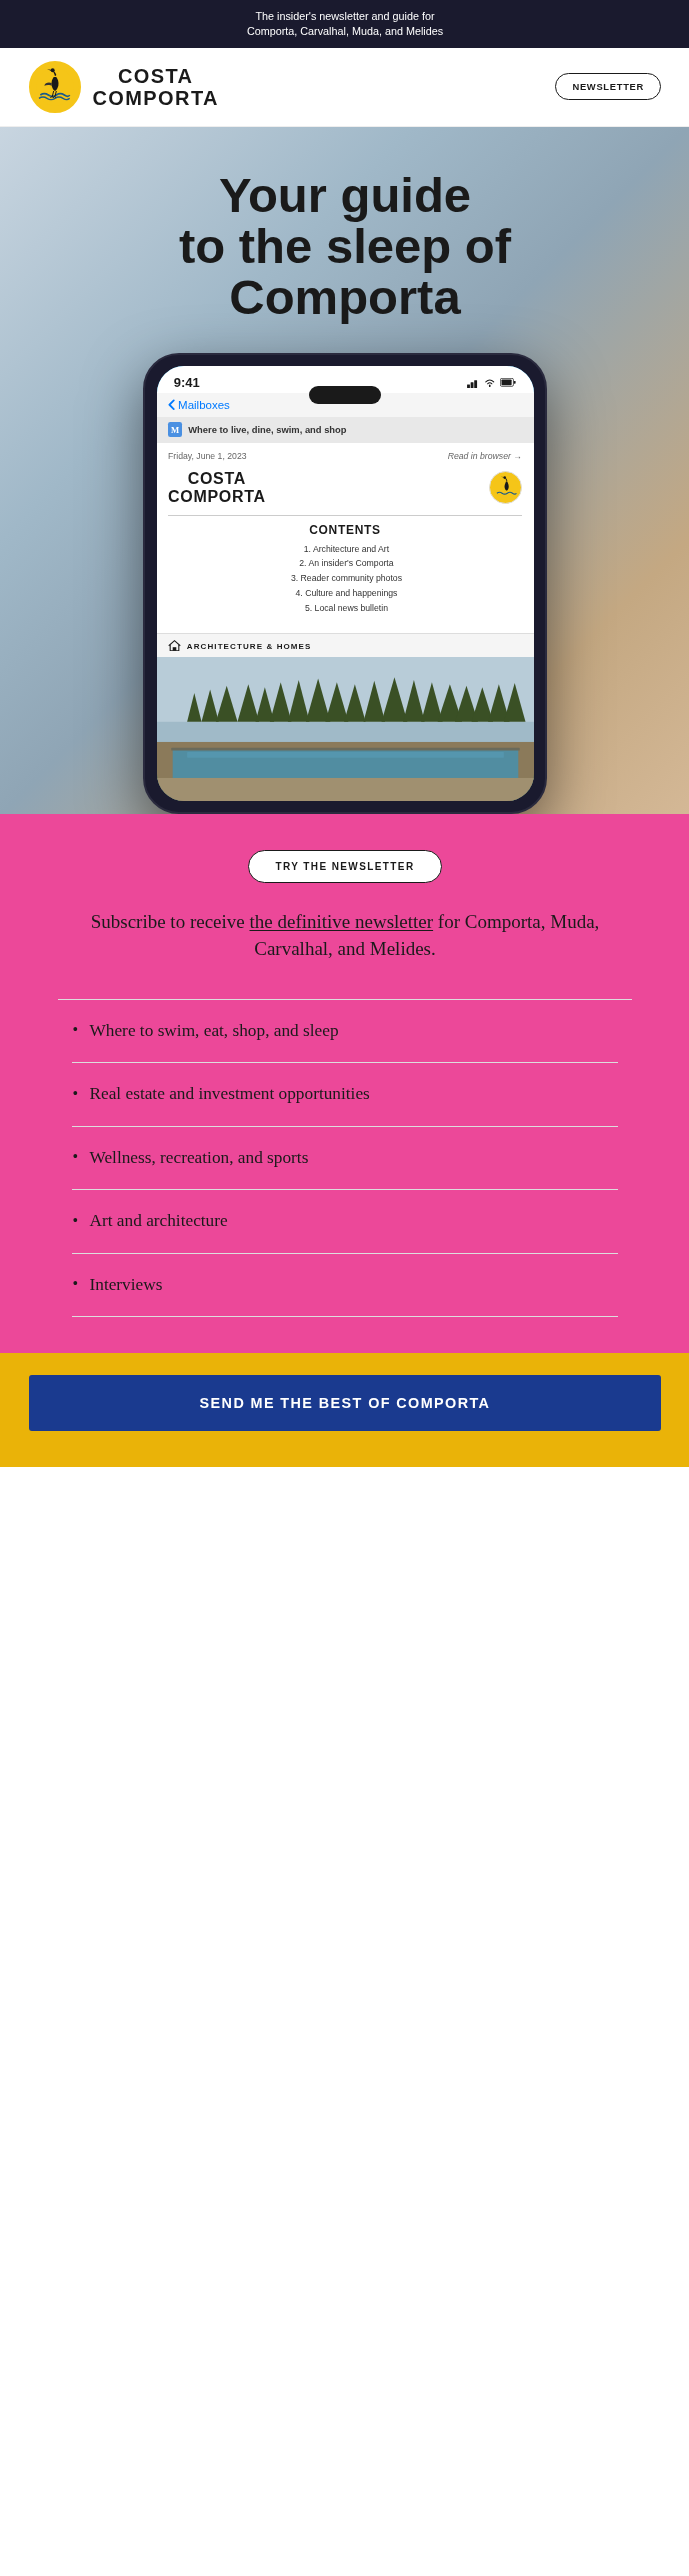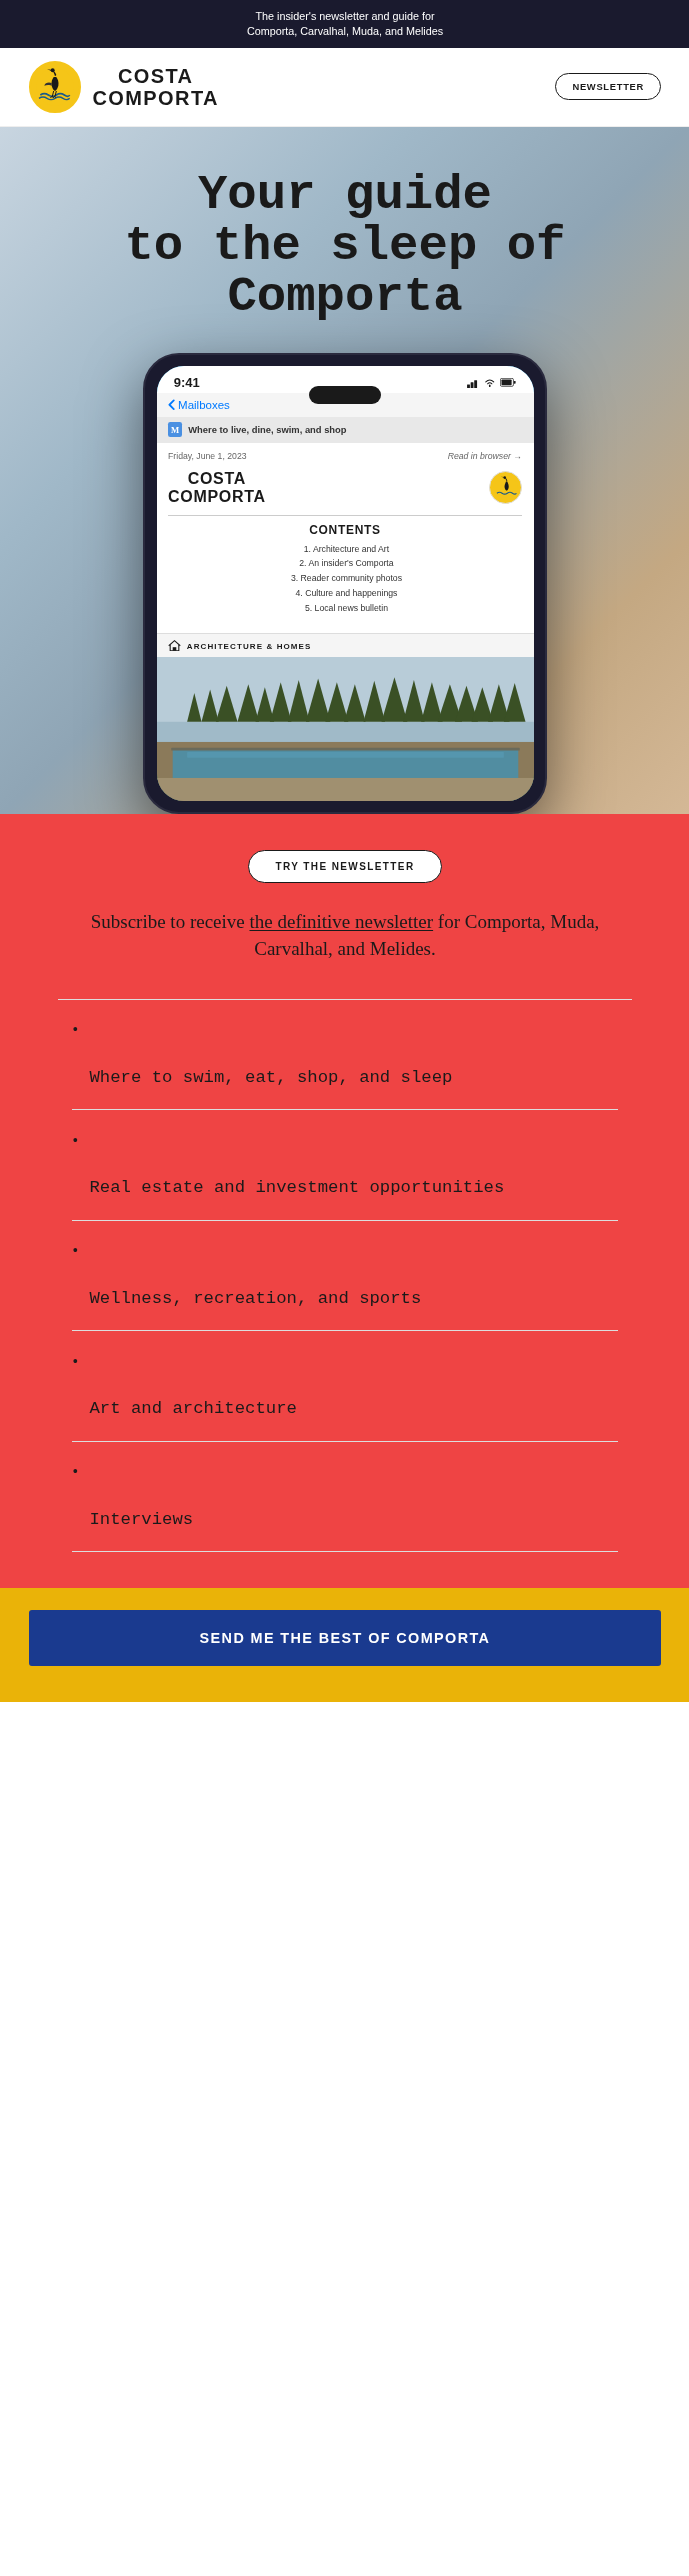--- a/index.html
+++ b/index.html
@@ -86,21 +86,21 @@
     .hero-section {
       position: relative;
       background: linear-gradient(135deg, #c8d5e0 0%, #a0b8c8 30%, #8fa5b5 50%, #c4a882 80%, #d4b896 100%);
       padding: 43px 29px 0 29px;
       text-align: center;
       min-height: 649px;
       overflow: hidden;
     }
 
     .hero-title {
-      font-family: Liberation Mono, monospace;
+      font-family: Liberation Sans, sans-serif;
       font-size: 49px;
       font-weight: 900;
       color: #1a1a1a;
       line-height: 1.05;
       margin-bottom: 29px;
       position: relative;
       z-index: 2;
     }
 
     
@@ -310,21 +310,21 @@
       top: 0;
       left: 0;
       right: 0;
       height: 55%;
       background: linear-gradient(180deg, #c8d8e4 0%, #a8bfcc 100%);
     }
 
     
     .main-content {
       padding: 36px 58px;
-      background: #ef4444;
+      background: #ec4899;
       text-align: center;
     }
 
     .try-btn {
       border: 1.4px solid #1a1a1a;
       border-radius: 21.6px;
       padding: 10px 26px;
       font-family: Arial, sans-serif;
       font-size: 10px;
       font-weight: 700;
@@ -365,25 +365,24 @@
     }
 
     .feature-bullet {
       font-size: 16px;
       color: #1a1a1a;
       flex-shrink: 0;
       margin-top: 1.4px;
     }
 
     .feature-text {
-      font-family: Liberation Mono, monospace;
+      font-family: Liberation Serif, serif;
       font-size: 17.3px;
       color: #1a1a1a;
       line-height: 1.3;
-      margin-top: 47px;
     }
 
     
     .cta-section {
       padding: 21.6px 29px 36px 29px;
       background: #eab308;
     }
 
     .cta-button {
       width: 100%;

